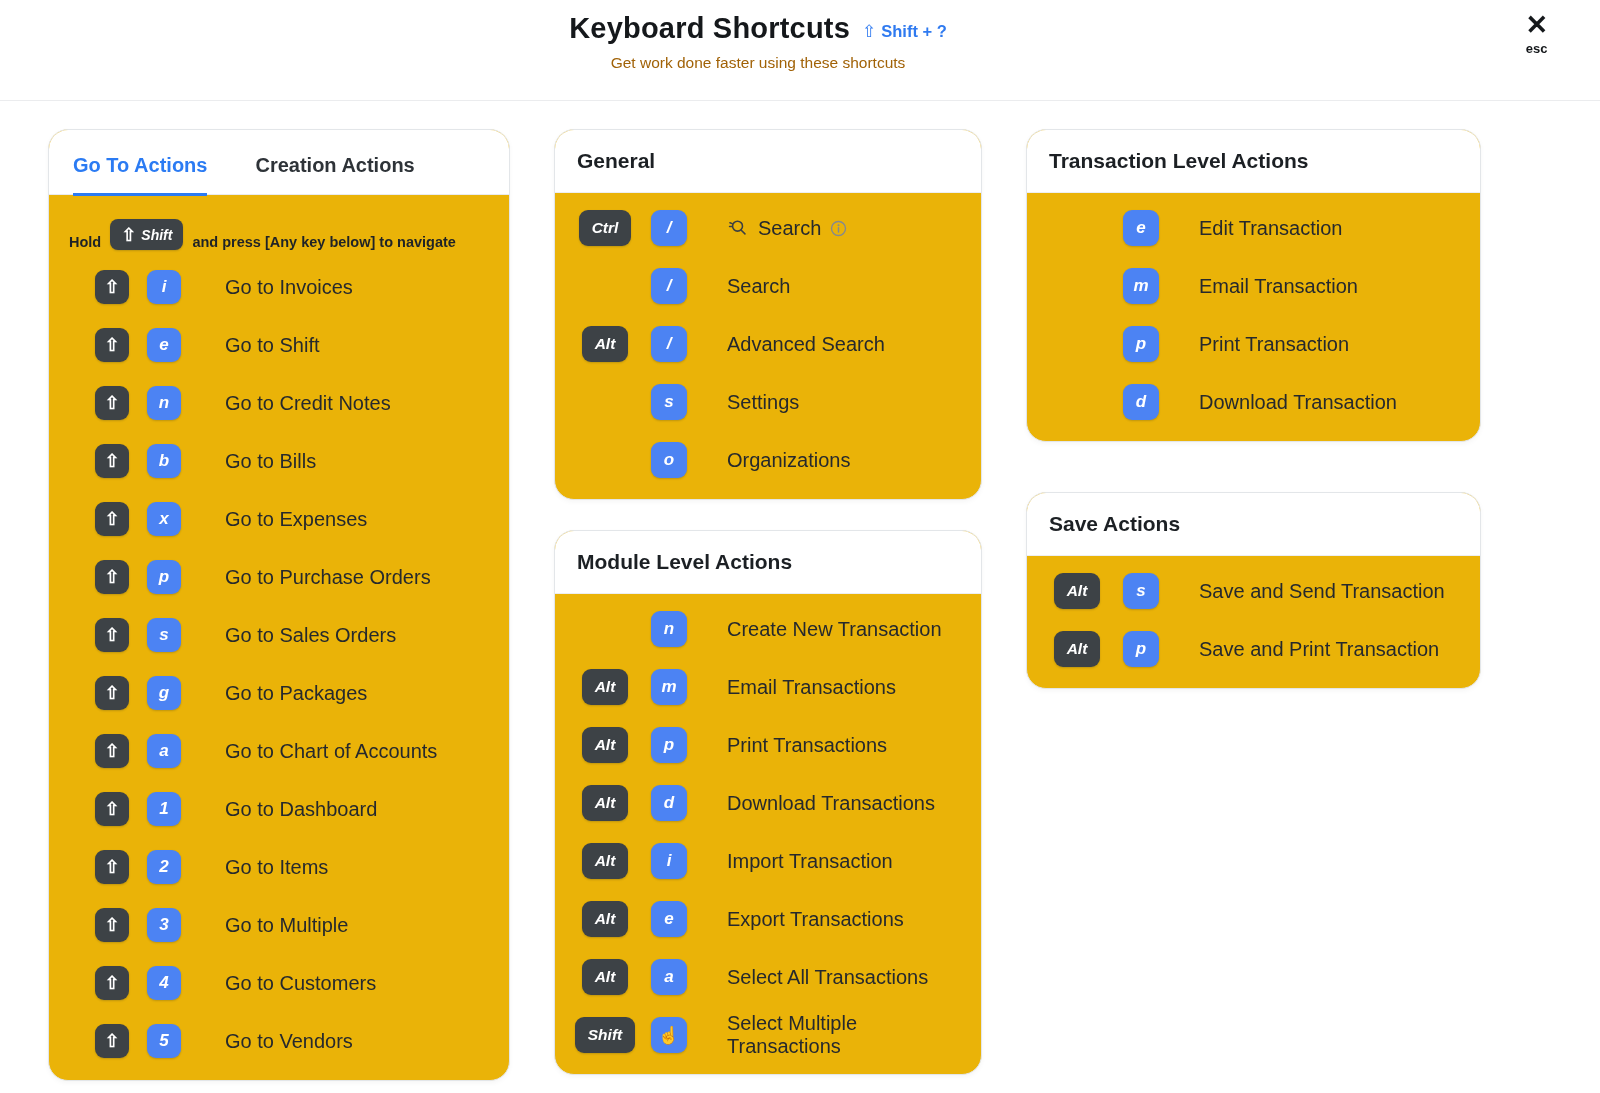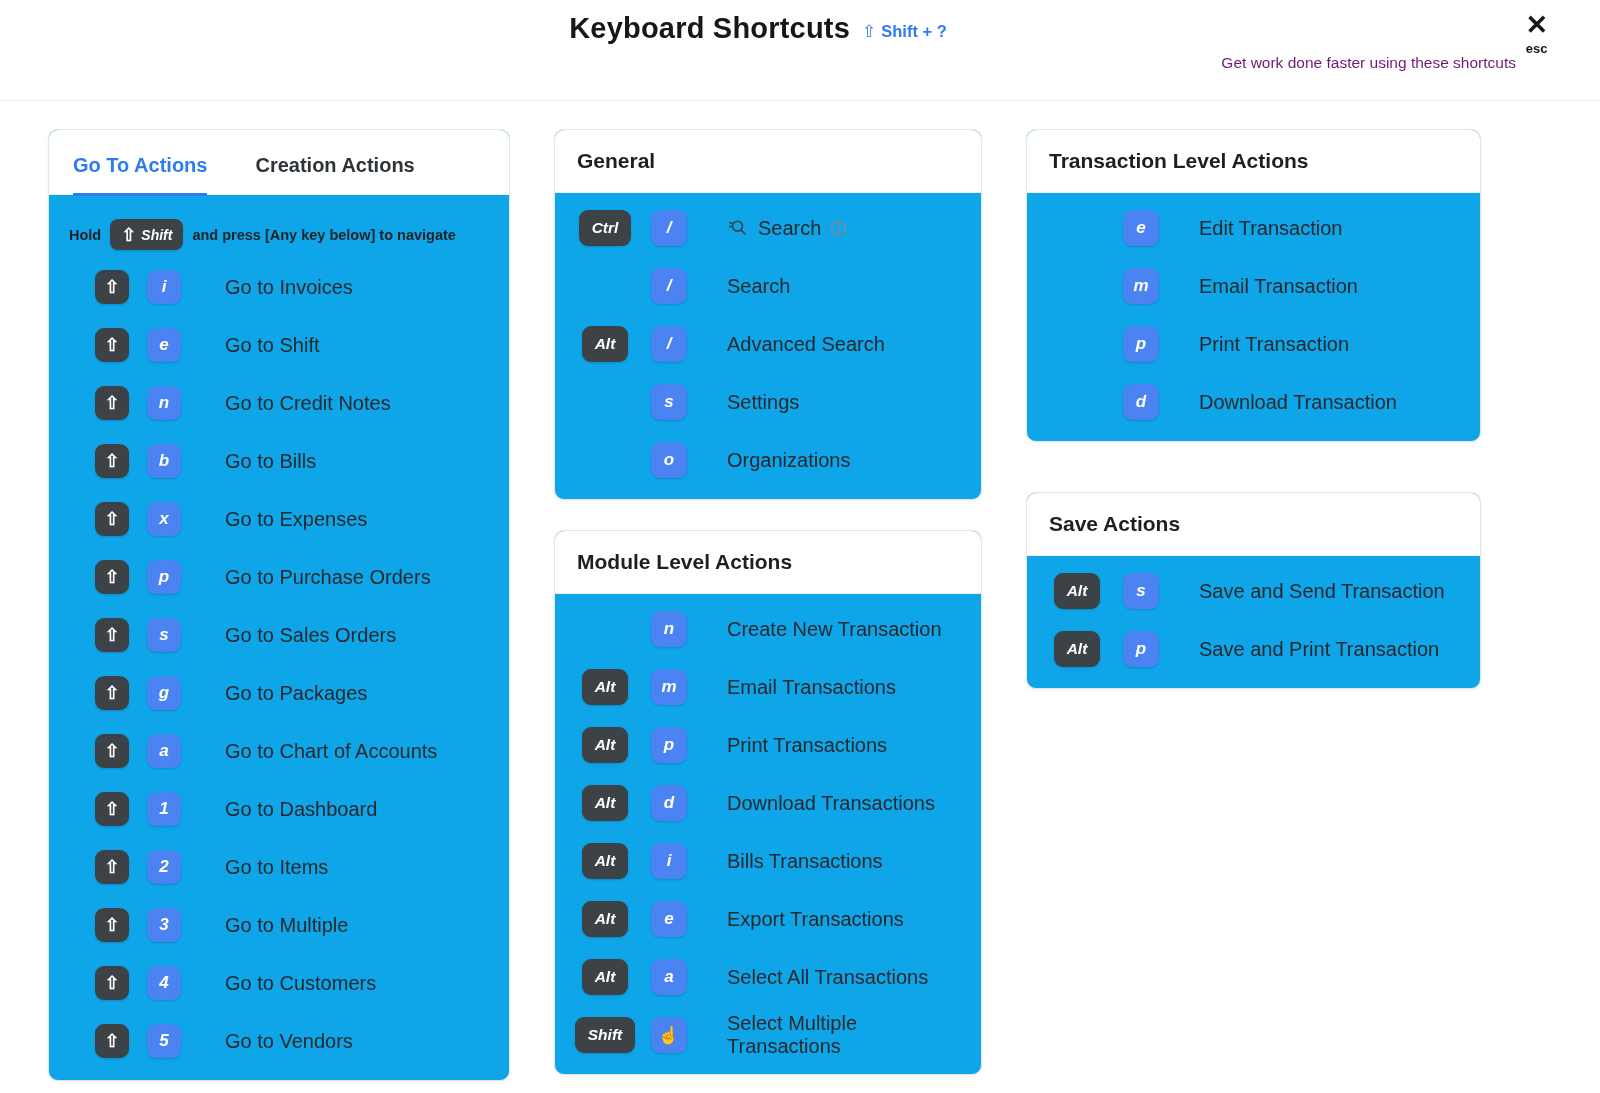--- a/index.html
+++ b/index.html
@@ -9,34 +9,34 @@
     font-family:"Liberation Sans", sans-serif; color:#1f2327; position:relative;
   }
 
   
   .modal-header { position:relative; height:101px; border-bottom:1px solid #ebecee; }
   .header-inner { padding-top:12px; padding-right:84px; }
   .title-row { display:flex; justify-content:center; align-items:center; gap:12px; }
   .page-title { margin:0; font-size:29px; font-weight:800; color:#15181b; letter-spacing:.2px; }
   .hint-blue { color:#2f7af0; font-size:16.5px; font-weight:600; display:inline-flex; align-items:center; gap:5px; margin-top:6px; }
   .hint-blue .shift-glyph { font-size:17px; font-weight:400; }
-  .subtitle { text-align:right; margin:9px 0 0; font-size:15.5px; color:#701a75; }
+  .subtitle { text-align:center; margin:9px 0 0; font-size:15.5px; color:#a16207; }
   .close-btn { position:absolute; top:12px; right:52px; background:none; border:none; padding:0;
     display:flex; flex-direction:column; align-items:center; cursor:pointer; }
   .close-x { font-size:27px; font-weight:700; color:#15181b; line-height:1; }
   .close-esc { font-size:13px; font-weight:700; color:#15181b; margin-top:2px; }
 
   
   .columns { display:flex; gap:44px; padding:28px 48px 0; align-items:flex-start; }
   .col-left  { width:462px; }
   .col-mid   { width:428px; display:flex; flex-direction:column; gap:30px; }
   .col-right { width:455px; display:flex; flex-direction:column; gap:50px; }
 
   
-  .card { border:1px solid #e3e6e9; border-radius:10px; background:#0ea5e9;
+  .card { border:1px solid #e3e6e9; border-radius:20px; background:#eab308;
     box-shadow:0 2px 5px rgba(0,0,0,.04); overflow:hidden; }
   .card-header { background:#fff; border-bottom:1px solid #edeff2; padding:19px 22px; }
   .card-title { font-size:21px; font-weight:700; color:#1c2024; }
   .card-body { padding:6px 0 10px; }
 
   
   .tabs { background:#fff; display:flex; gap:48px; padding:24px 24px 0; border-bottom:1px solid #e9ebee; }
   .tab { font-size:20px; font-weight:700; color:#2e3338; padding-bottom:16px;
     border-bottom:3px solid transparent; margin-bottom:-2px; cursor:pointer; white-space:nowrap; }
   .tab.active { color:#2b7bf3; border-bottom-color:#2b7bf3; }
@@ -55,21 +55,21 @@
   .mod-slot { width:60px; display:flex; justify-content:center; margin-right:16px; flex:none; }
   .mid-label { margin-left:40px; }
   .with-icons { display:inline-flex; align-items:center; gap:9px; }
 
   
   .col-left .row { padding-left:46px; }
   .col-left .kbd.key { margin-left:18px; width:34px; height:34px; }
   .col-left .label { margin-left:44px; }
 
   
-  .hint { display:flex; align-items:center; gap:9px; padding:18px 20px 8px; font-size:14.5px; font-weight:700; color:#1f2327; }
+  .hint { display:flex; align-items:flex-end; gap:9px; padding:18px 20px 8px; font-size:14.5px; font-weight:700; color:#1f2327; }
   .hint .kbd.mod { height:31px; font-size:14px; padding:0 11px; gap:5px; border-radius:8px; }
 
   .pointer-glyph { font-style:normal; font-size:17px; color:#eaf1ff; line-height:1; }
 
   .icon-svg { flex:none; display:inline-block; }
 </style>
 </head>
 <body>
 
 <header class="modal-header">
@@ -290,21 +290,21 @@
               <span class="kbd mod">Alt</span>
             </span>
           <span class="kbd key">d</span>
           <span class="label mid-label">Download Transactions</span>
         </div>
         <div class="row">
           <span class="mod-slot">
               <span class="kbd mod">Alt</span>
             </span>
           <span class="kbd key">i</span>
-          <span class="label mid-label">Bills Transactions</span>
+          <span class="label mid-label">Import Transaction</span>
         </div>
         <div class="row">
           <span class="mod-slot">
               <span class="kbd mod">Alt</span>
             </span>
           <span class="kbd key">e</span>
           <span class="label mid-label">Export Transactions</span>
         </div>
         <div class="row">
           <span class="mod-slot">

